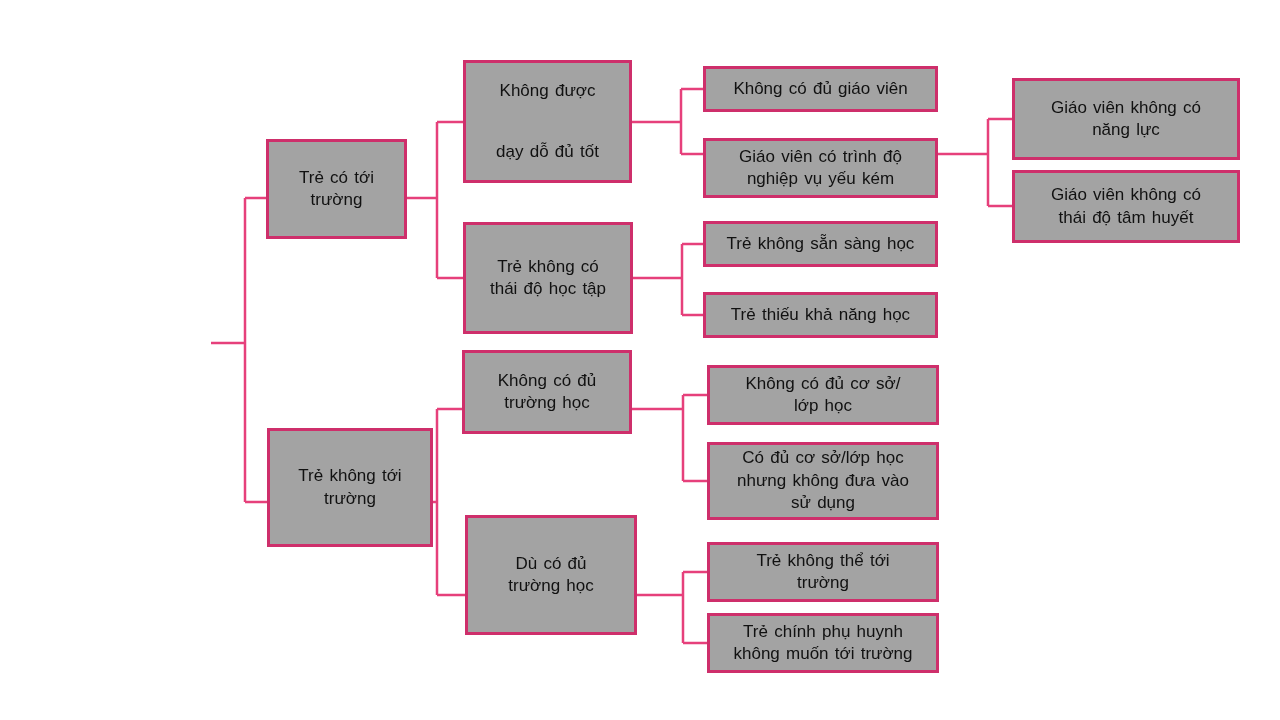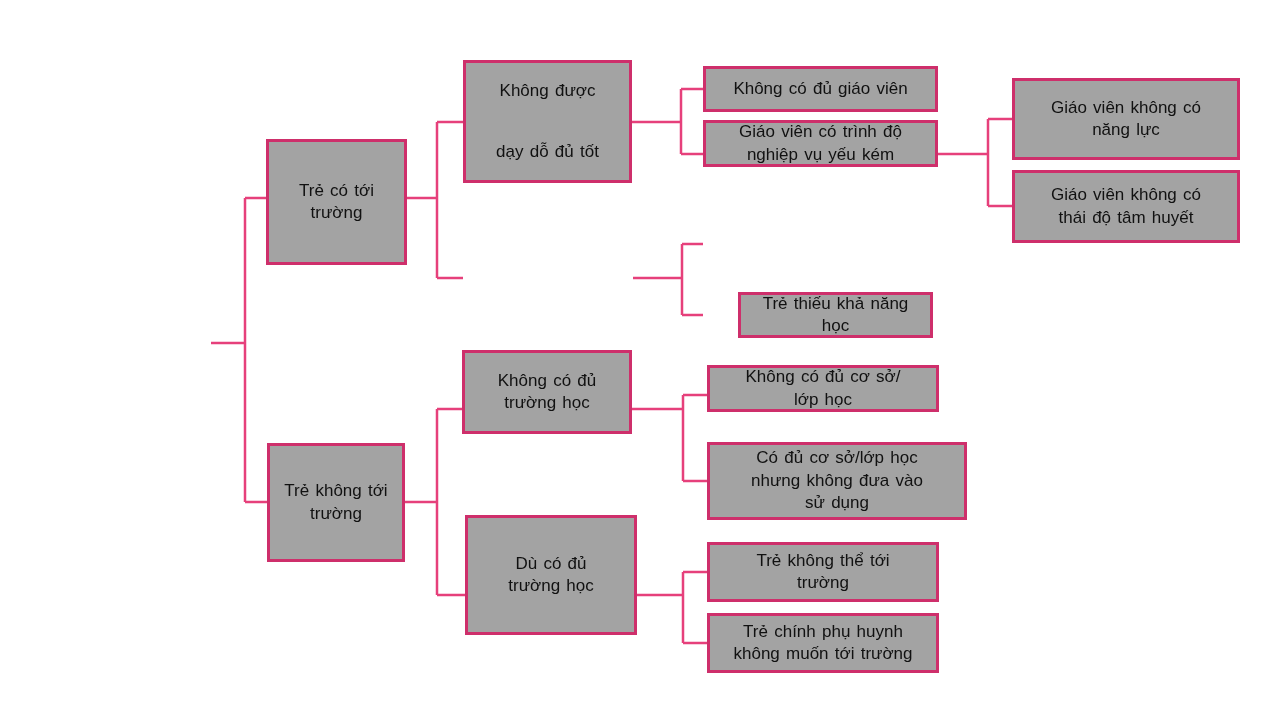--- a/index.html
+++ b/index.html
@@ -39,32 +39,32 @@
     text-align:center;
     font-size:17px;
     line-height:1.32;
     color:var(--text);
     padding:2px 5px;
     word-spacing:1.5px;
   }
   .node .ln{display:block;}
   .bold{font-weight:bold;}
   .n-root{left:13px;top:283px;width:198px;height:120px;}
-  .n-1{left:266px;top:139px;width:141px;height:126px;}
-  .n-2{left:267px;top:443px;width:138px;height:119px;}
+  .n-1{left:266px;top:139px;width:141px;height:100px;}
+  .n-2{left:267px;top:428px;width:166px;height:119px;}
   .n-3{left:463px;top:60px;width:169px;height:123px;gap:39px;}
   .n-4{left:463px;top:222px;width:170px;height:112px;}
   .n-5{left:462px;top:350px;width:170px;height:84px;}
   .n-6{left:465px;top:515px;width:172px;height:120px;}
   .n-7{left:703px;top:66px;width:235px;height:46px;}
-  .n-8{left:703px;top:120px;width:235px;height:47px;text-align:right;}
+  .n-8{left:703px;top:138px;width:235px;height:60px;text-align:right;}
   .n-9{left:703px;top:221px;width:235px;height:46px;}
-  .n-10{left:703px;top:292px;width:195px;height:46px;margin-left:35px;}
-  .n-11{left:707px;top:365px;width:232px;height:47px;align-items:center;}
-  .n-12{left:707px;top:442px;width:260px;height:78px;}
+  .n-10{left:703px;top:292px;width:235px;height:46px;}
+  .n-11{left:707px;top:365px;width:232px;height:60px;align-items:center;}
+  .n-12{left:707px;top:442px;width:232px;height:78px;}
   .n-13{left:707px;top:542px;width:232px;height:60px;text-align:center;}
   .n-14{left:707px;top:613px;width:232px;height:60px;}
   .n-15{left:1012px;top:78px;width:228px;height:82px;}
   .n-16{left:1012px;top:170px;width:228px;height:73px;}
 </style>
 </head>
 <body>
 
 <div class="canvas">
 
@@ -88,40 +88,47 @@
   <div class="node n-2">
       <span class="ln">Trẻ không tới</span>
       <span class="ln">trường</span>
     </div>
 
   <div class="node n-3">
       <span class="ln">Không được</span>
       <span class="ln">dạy dỗ đủ tốt</span>
     </div>
 
+  <div class="node n-4">
+      <span class="ln">Trẻ không có</span>
+      <span class="ln">thái độ học tập</span>
+    </div>
 
   <div class="node n-5">
       <span class="ln">Không có đủ</span>
       <span class="ln">trường học</span>
     </div>
 
   <div class="node n-6">
       <span class="ln">Dù có đủ</span>
       <span class="ln">trường học</span>
     </div>
 
   <div class="node n-7">
       <span class="ln">Không có đủ giáo viên</span>
     </div>
 
   <div class="node n-8">
       <span class="ln">Giáo viên có trình độ</span>
       <span class="ln">nghiệp vụ yếu kém</span>
     </div>
 
+  <div class="node n-9">
+      <span class="ln">Trẻ không sẵn sàng học</span>
+    </div>
 
   <div class="node n-10">
       <span class="ln">Trẻ thiếu khả năng học</span>
     </div>
 
   <div class="node n-11">
       <span class="ln">Không có đủ cơ sở/</span>
       <span class="ln">lớp học</span>
     </div>
 

